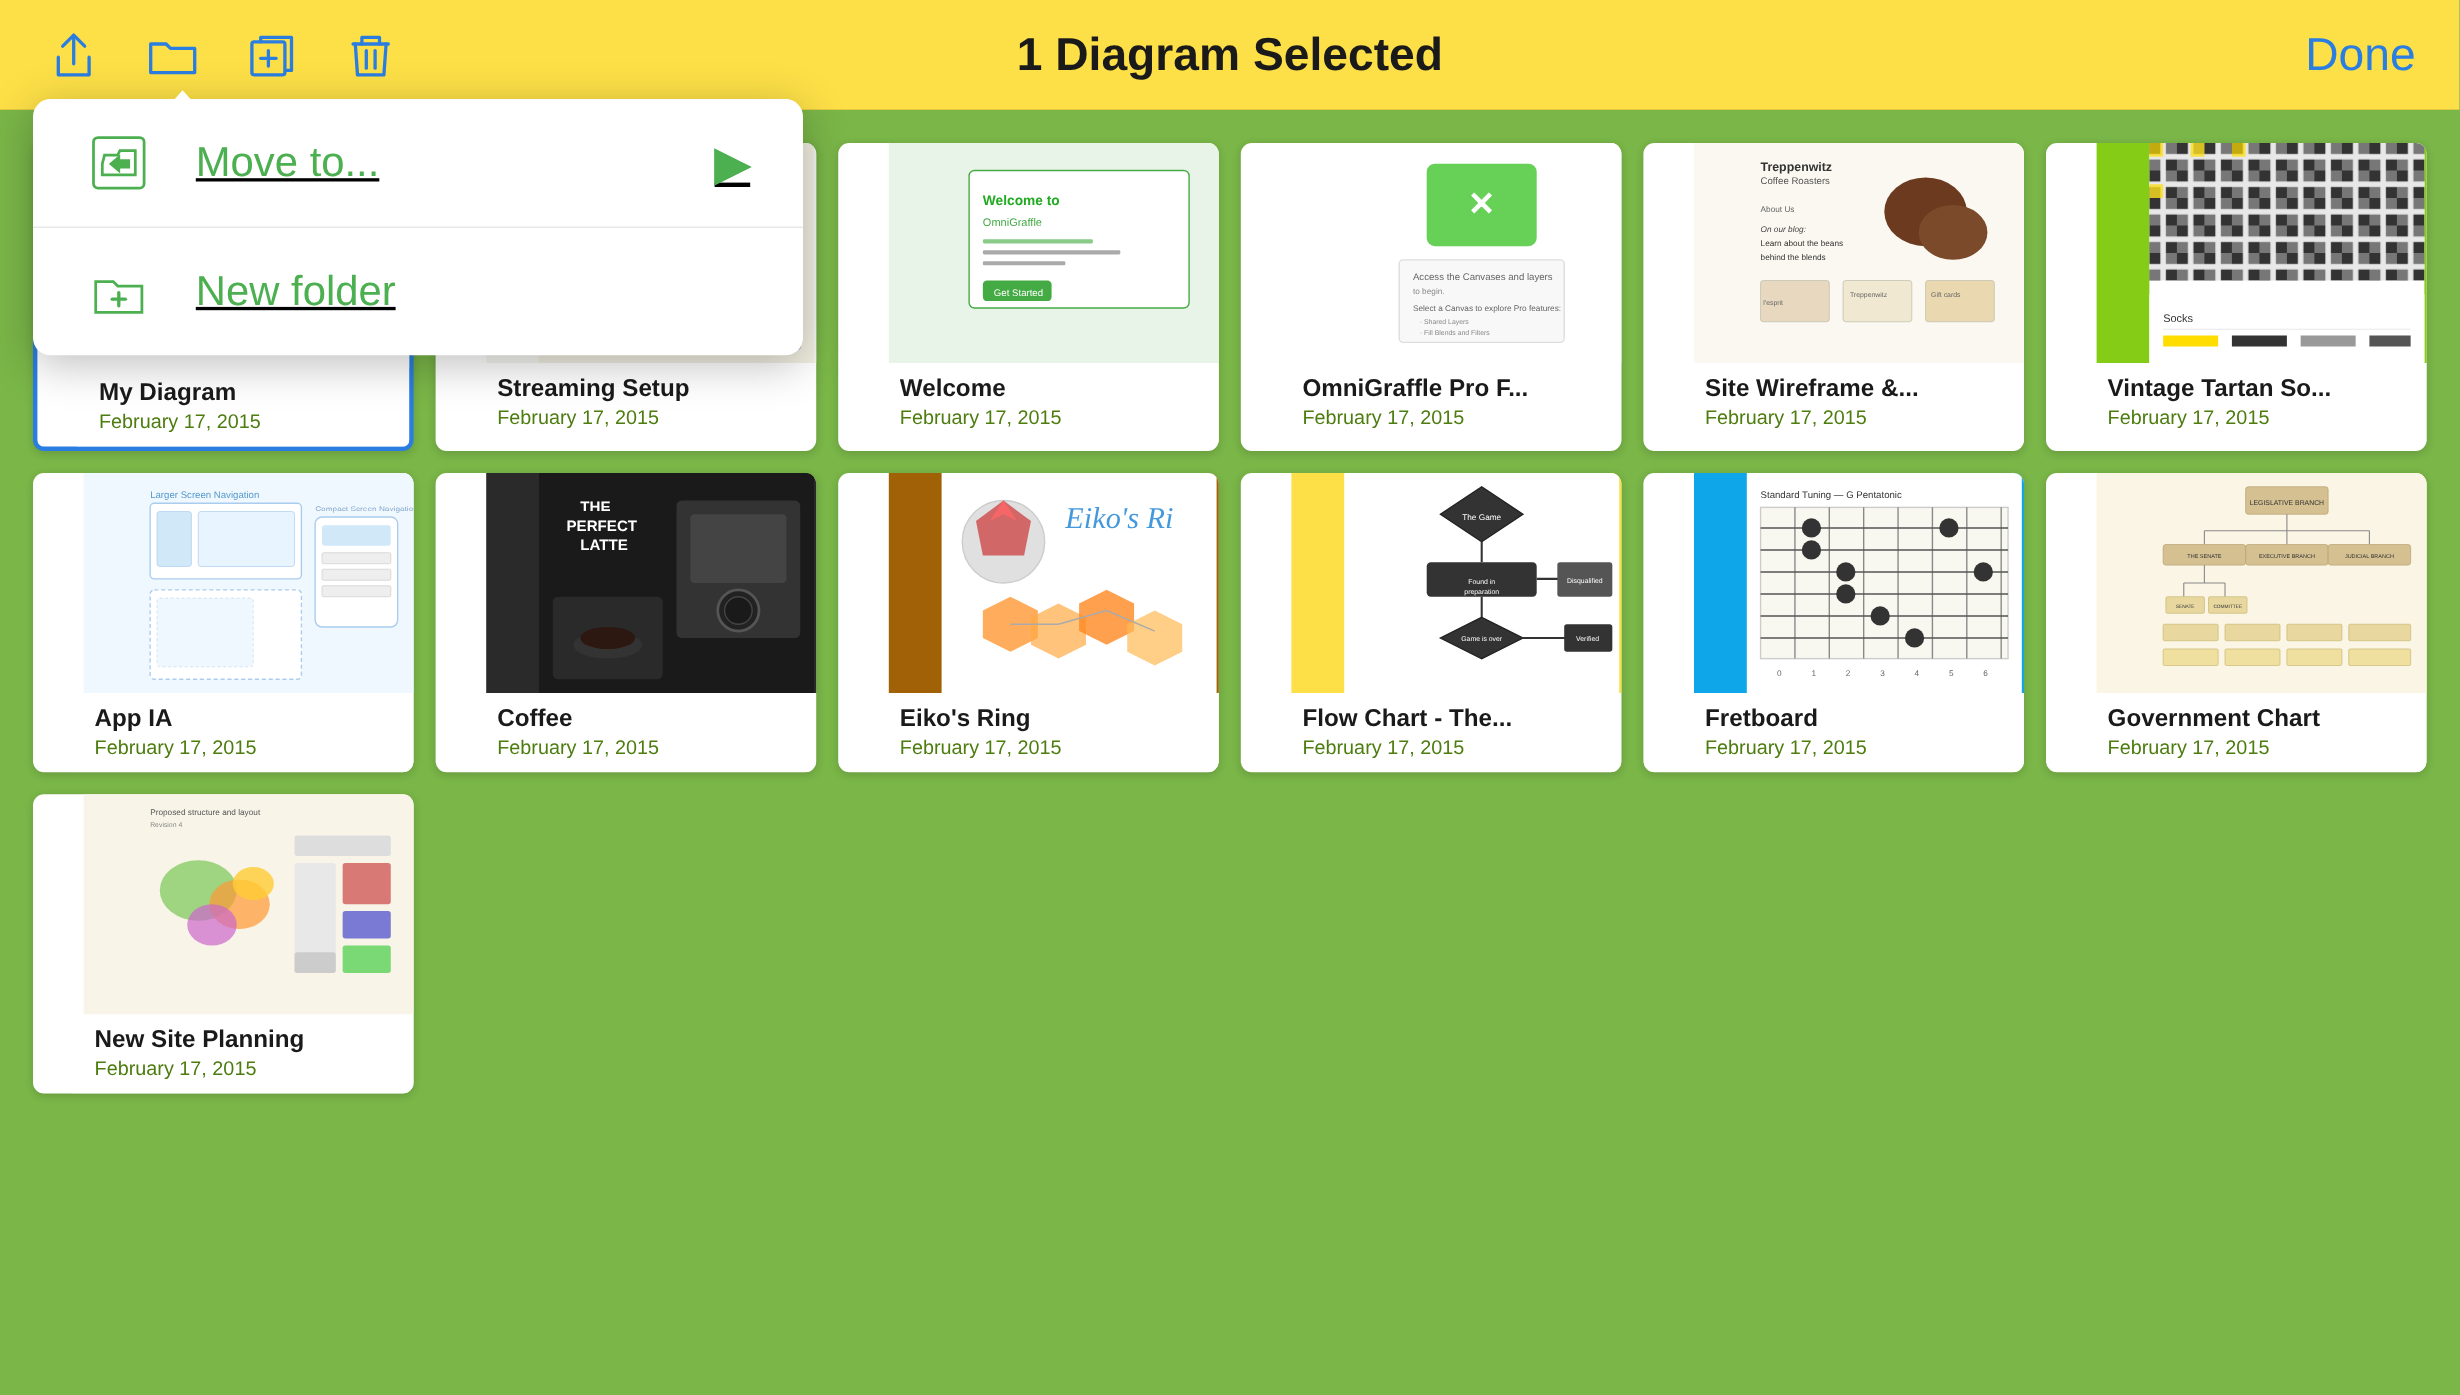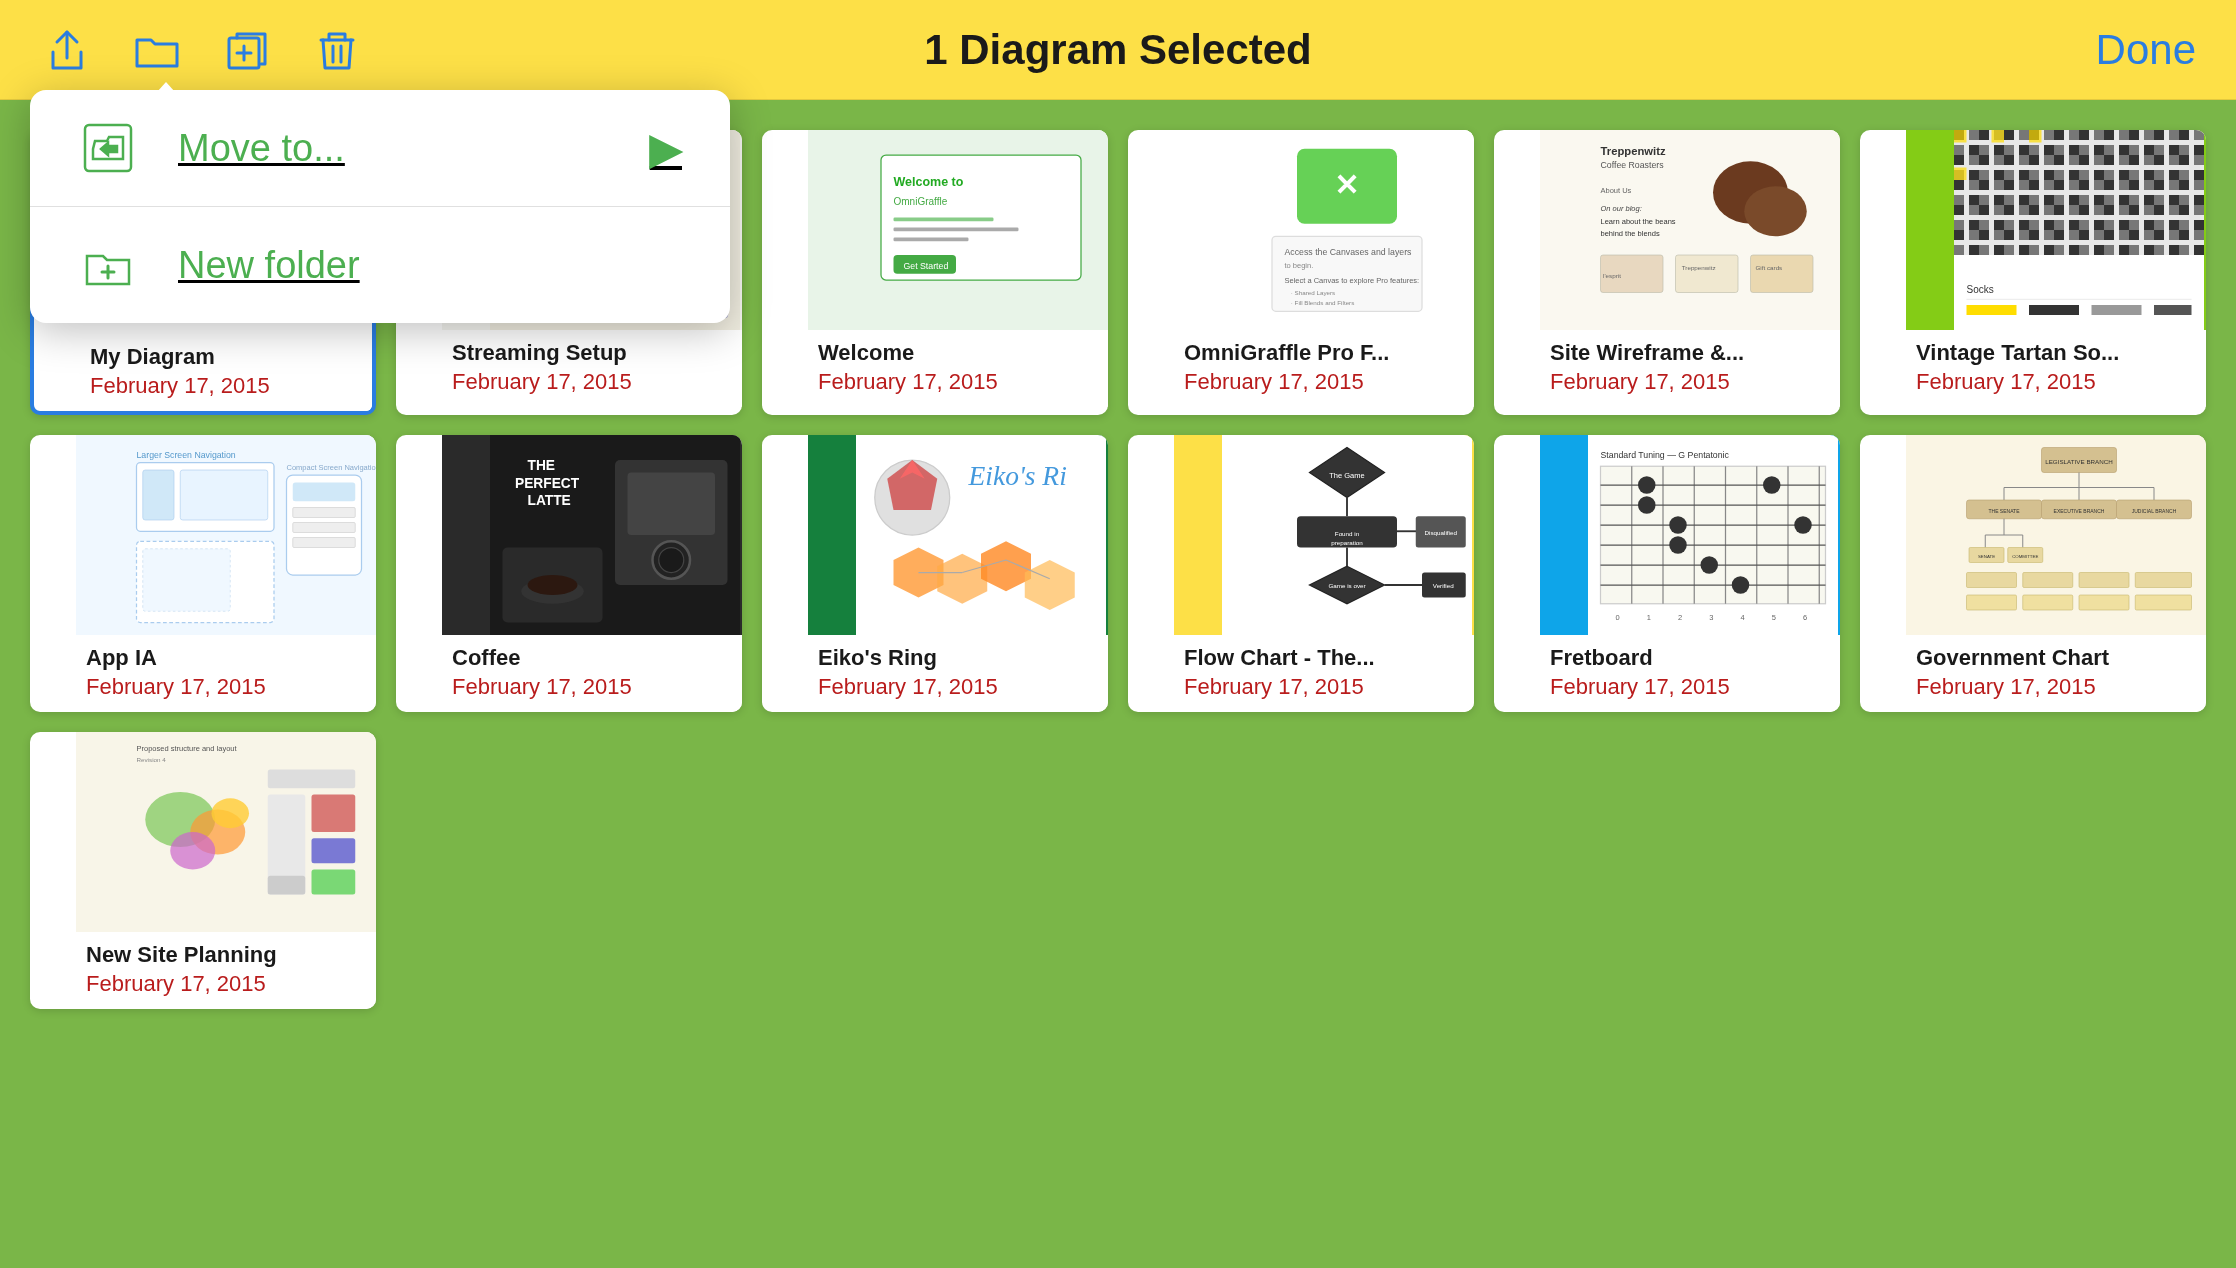--- a/index.html
+++ b/index.html
@@ -153,22 +153,22 @@
     }
     .diagram-name {
       font-size: 22px;
       font-weight: 600;
       color: #1a1a1a;
       white-space: nowrap;
       overflow: hidden;
       text-overflow: ellipsis;
     }
     .diagram-date {
-      font-size: 22px;
-      color: #b91c1c;
+      font-size: 18px;
+      color: #4d7c0f;
       margin-top: 3px;
     }
 
     
     .thumb-my-diagram {
       background: white;
       padding: 8px;
     }
     .thumb-streaming {
       background: #f5f5f0;
@@ -185,21 +185,21 @@
     .thumb-tartan {
       background: #84cc16;
     }
     .thumb-app-ia {
       background: #f0f8ff;
     }
     .thumb-coffee {
       background: #2a2a2a;
     }
     .thumb-eiko {
-      background: #15803d;
+      background: #a16207;
     }
     .thumb-flowchart {
       background: #fde047;
     }
     .thumb-fretboard {
       background: #0ea5e9;
     }
     .thumb-government {
       background: #faf5e4;
     }

